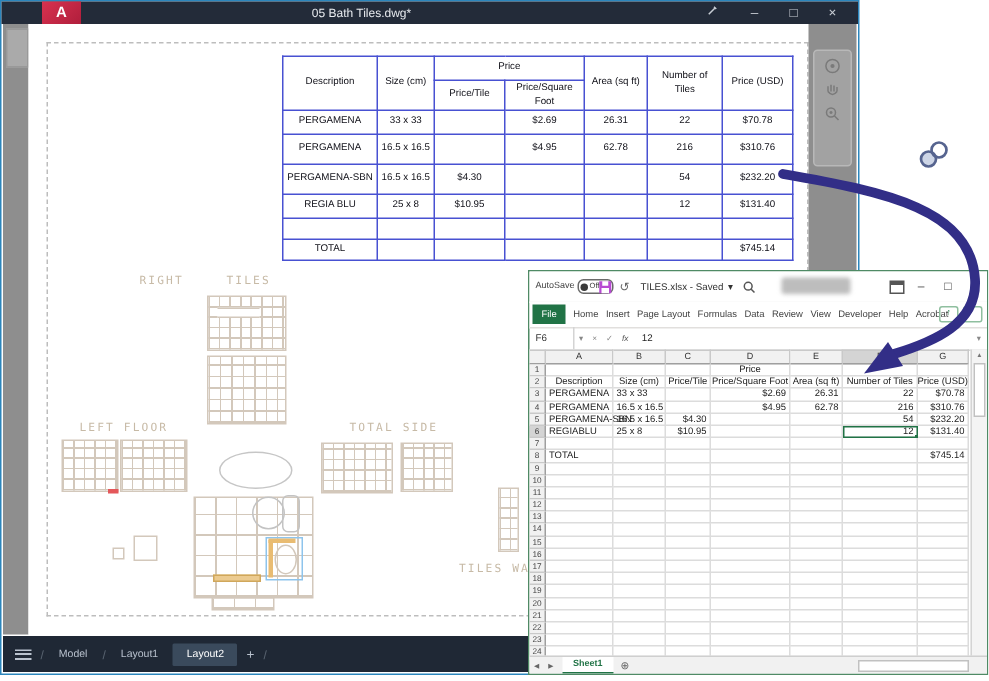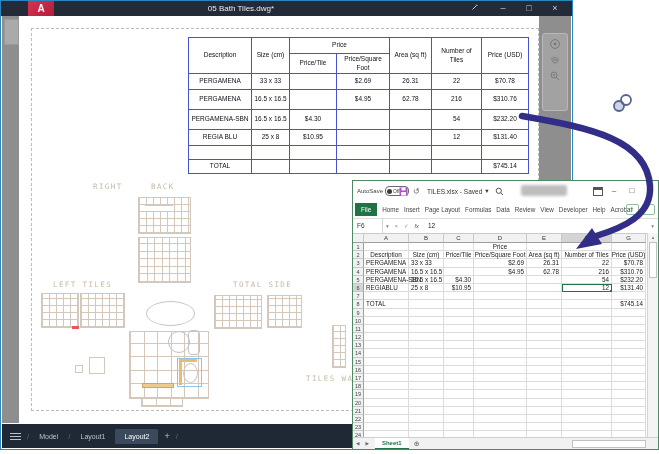--- a/index.html
+++ b/index.html
@@ -204,26 +204,26 @@
             <td></td>
             <td></td>
             <td></td>
             <td></td>
             <td>$745.14</td>
           </tr>
         </tbody>
     </table>
 
     <div class="plan-label" style="left:92px;top:181px;">RIGHT</div>
-    <div class="plan-label" style="left:150px;top:181px;">BACK</div>
+    <div class="plan-label" style="left:150px;top:181px;">TILES</div>
     <div class="pgrid" style="left:137px;top:196px;width:53px;height:37px;--cs:7px;"></div>
     <div class="outline" style="left:144px;top:204px;width:28px;height:7px;background:#fff;border-top:1px solid var(--tan);border-bottom:1px solid var(--tan);"></div>
     <div class="pgrid" style="left:137px;top:236px;width:53px;height:46px;--cs:7.6px;"></div>
 
-    <div class="plan-label" style="left:52px;top:279px;">LEFT TILES</div>
+    <div class="plan-label" style="left:52px;top:279px;">LEFT FLOOR</div>
     <div class="pgrid" style="left:40px;top:292px;width:38px;height:35px;--cs:7px;"></div>
     <div class="pgrid" style="left:79px;top:292px;width:45px;height:35px;--cs:7px;"></div>
     <div class="outline" style="left:71px;top:325px;width:7px;height:3px;background:#e4575a;"></div>
 
     <div class="plan-label" style="left:232px;top:279px;">TOTAL SIDE</div>
     <div class="pgrid" style="left:213px;top:294px;width:48px;height:34px;--cs:7px;"></div>
     <div class="pgrid" style="left:266px;top:294px;width:35px;height:33px;--cs:7px;"></div>
 
     <div class="outline" style="left:145px;top:300px;width:49px;height:25px;border:1px solid #c6c6c6;border-radius:50%;"></div>
     <div class="pgrid" style="left:128px;top:330px;width:80px;height:68px;--cs:13.6px;"></div>

